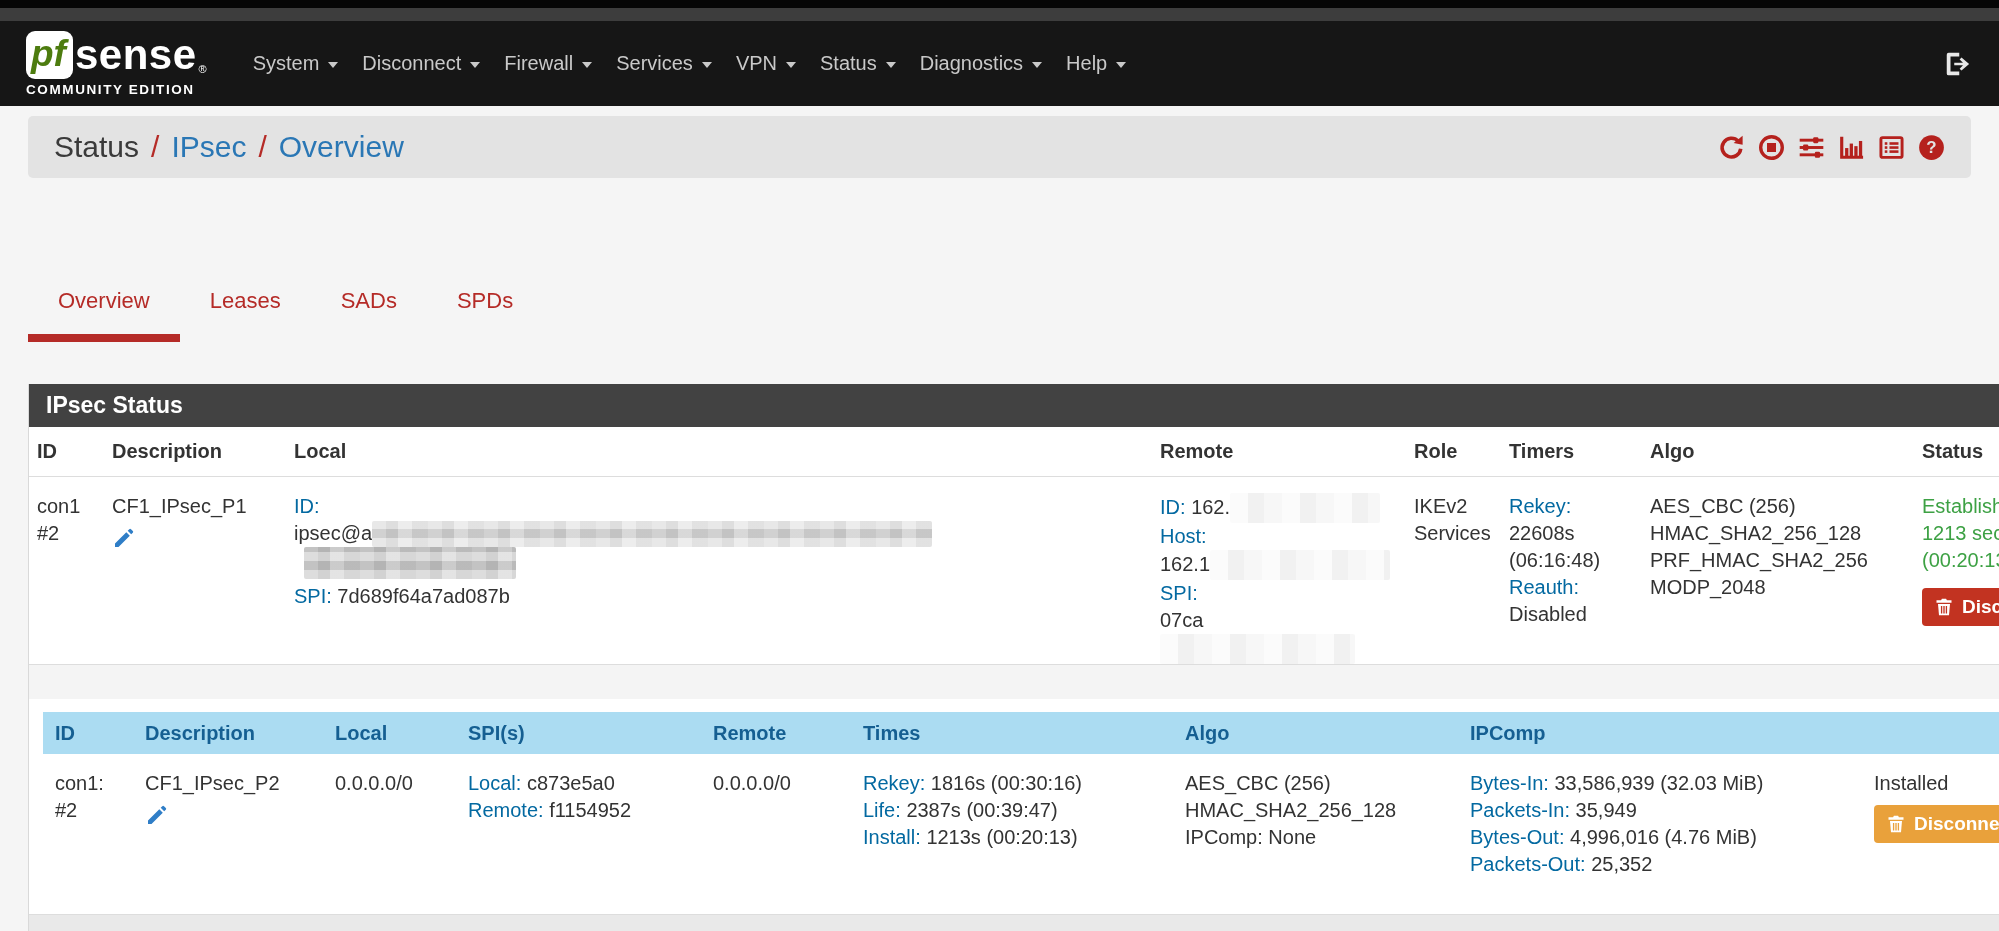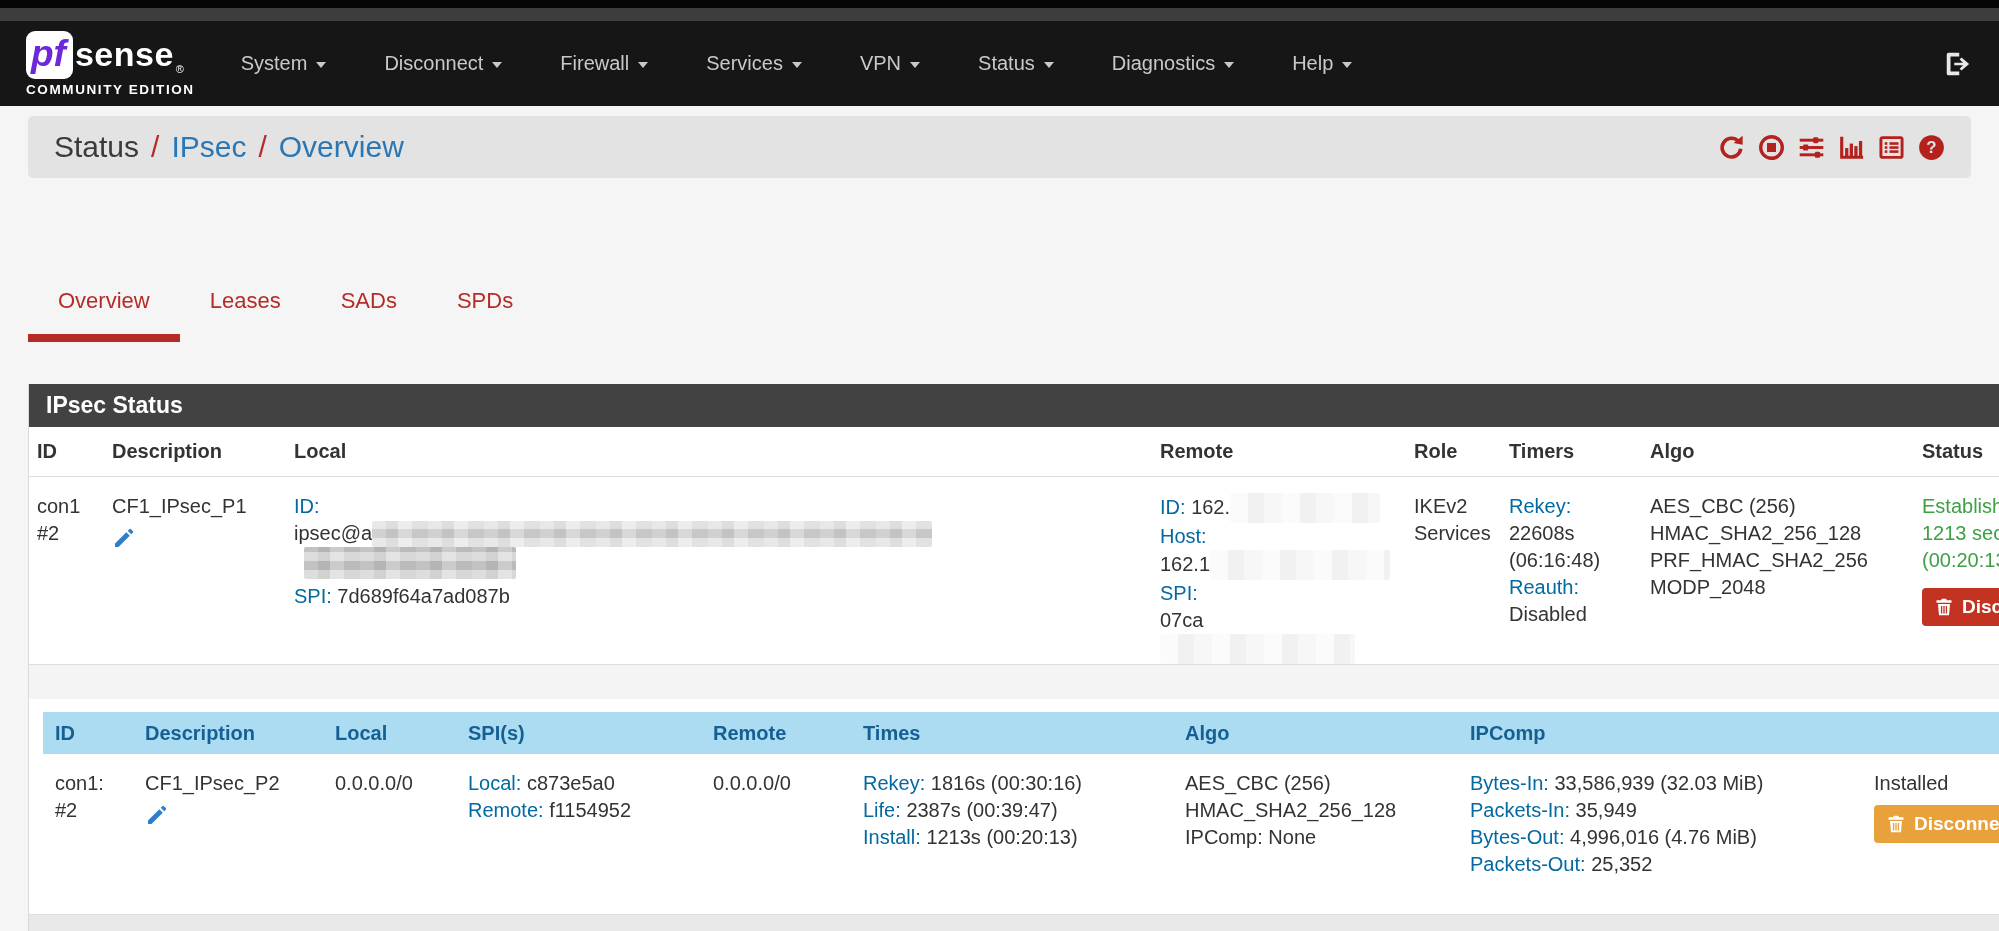--- a/index.html
+++ b/index.html
@@ -5,26 +5,26 @@
   * { box-sizing: border-box; margin: 0; padding: 0; }
   html, body { width: 1999px; height: 931px; overflow: hidden; }
   body { background: #f5f5f5; font-family: "Liberation Sans", sans-serif; color: #333; }
 
   
   .strip1 { height: 8px; background: #060606; }
   .strip2 { height: 13px; background: #3d3d3d; }
   .navbar { height: 85px; background: #161616; display: flex; align-items: center; padding: 0 26px; }
   .logo { display: flex; flex-direction: column; justify-content: center; margin-right: 46px; }
   .logo-row { display: flex; align-items: center; }
-  .pf-box { background: #fff; color: #6d28d9; font-weight: bold; font-style: italic; font-size: 37px;
+  .pf-box { background: #fff; color: #4d7c0f; font-weight: bold; font-style: italic; font-size: 37px;
             line-height: 1; padding: 4px 7px 7px 5px; border-radius: 9px; text-align: center; }
-  .sense { color: #fff; font-weight: bold; font-size: 34px; letter-spacing: 0.5px; margin-left: 2px; }
+  .sense { color: #fff; font-weight: bold; font-size: 42px; letter-spacing: 0.5px; margin-left: 2px; }
   .reg { color: #fff; font-size: 11px; align-self: flex-end; margin: 0 0 4px 2px; }
   .edition { color: #fff; font-weight: bold; font-size: 13.5px; letter-spacing: 1.6px; margin-top: 3px; }
-  .menu { display: flex; align-items: center; gap: 58px; }
+  .menu { display: flex; align-items: center; gap: 24px; }
   .menu-item { color: #c9c9c9; font-size: 20px; cursor: pointer; white-space: nowrap; }
   .caret { display: inline-block; width: 0; height: 0; border-left: 5px solid transparent;
            border-right: 5px solid transparent; border-top: 6px solid #c9c9c9; margin-left: 9px; vertical-align: middle; }
   .nav-spacer { flex: 1; }
   .signout { width: 30px; height: 30px; color: #e8e8e8; cursor: pointer; }
 
   
   .crumb-bar { margin: 10px 28px 0 28px; height: 62px; background: #e3e3e3; border-radius: 5px;
                display: flex; align-items: center; padding: 0 26px; }
   .crumb { font-size: 30px; display: flex; align-items: center; gap: 12px; }

